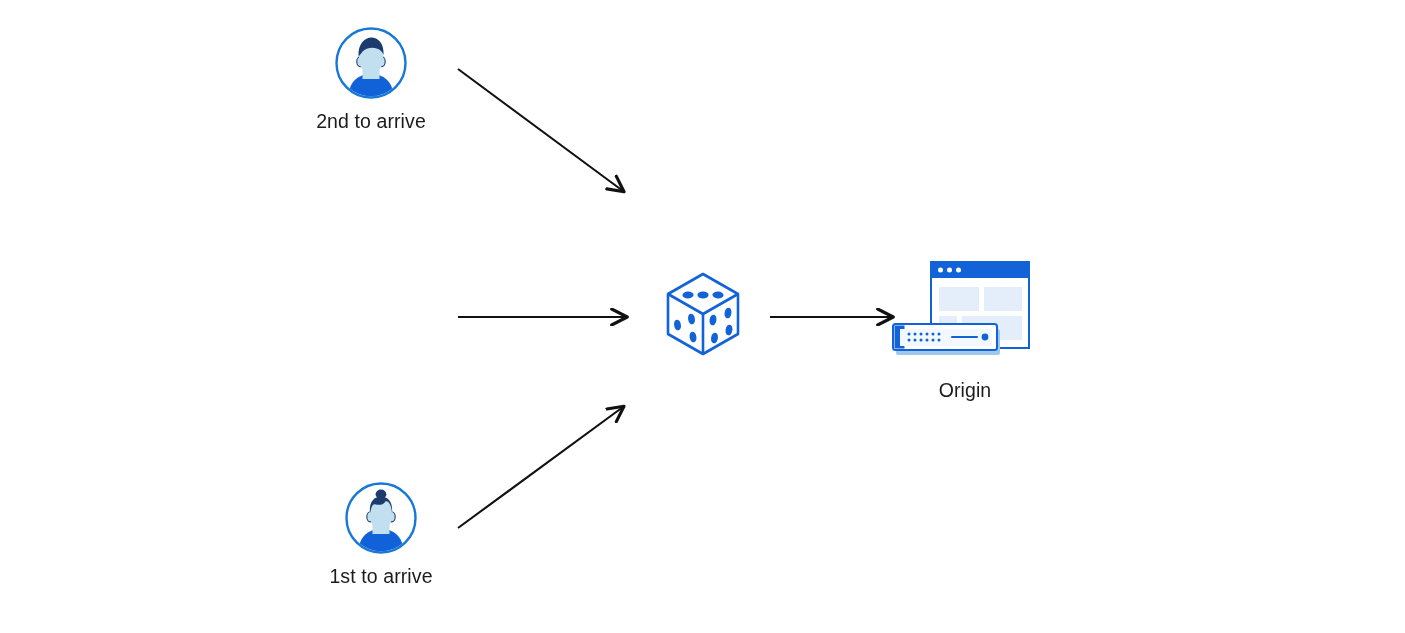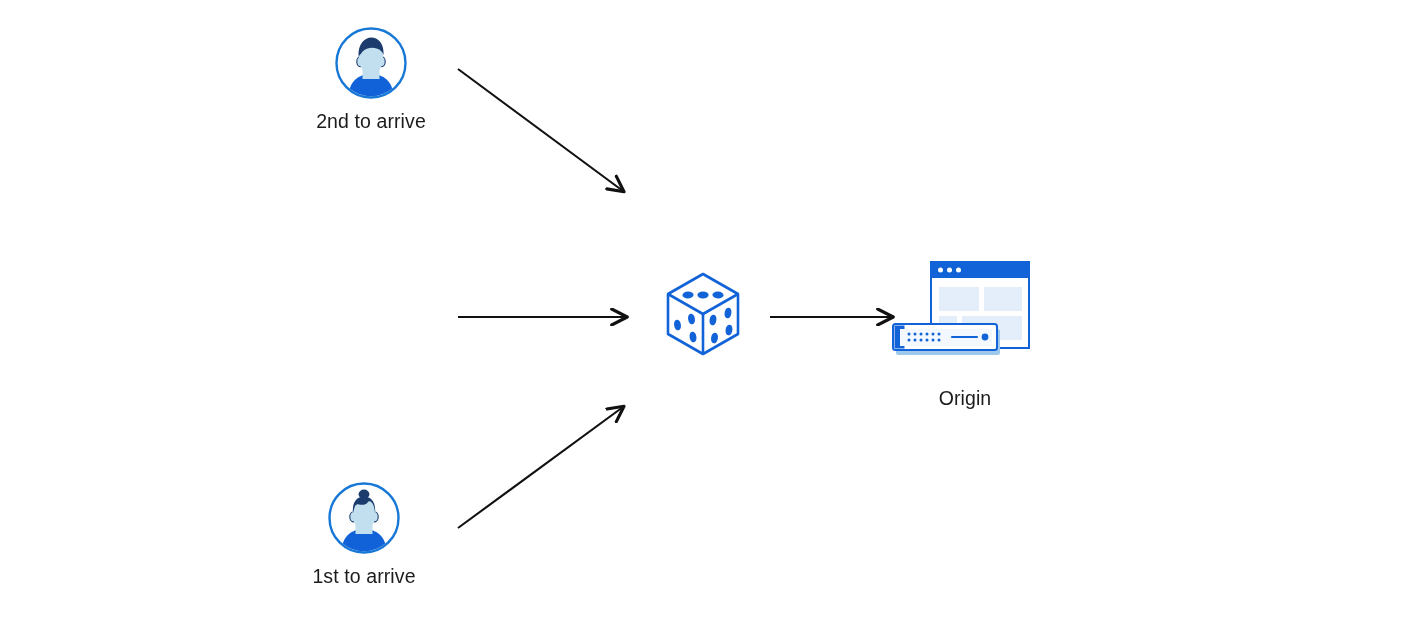--- a/index.html
+++ b/index.html
@@ -88,21 +88,21 @@
           <ellipse cx="47.6" cy="35.6" rx="3.6" ry="5.1" fill="#c2dff0" stroke="#1d3c6e" stroke-width="1.1"></ellipse>
           <path d="M25 30 C25 18.5 31.5 13 37 13 C42.5 13 49 18.5 49 30 C49 41.5 44.5 48 37 48 C29.5 48 25 41.5 25 30 Z" fill="#c2dff0"></path>
           <path d="M24.6 30.5 C23.6 18 31 11.4 37.2 11.4 C44 11.4 50.2 17 49.6 29.2 C48.6 26 46.6 23.6 42.6 22.4 C38 21 31.4 22.2 28.6 25.6 C26.6 28 25.8 29.6 24.6 30.5 Z" fill="#1d3c6e"></path>
         </g>
       </svg>
     </div>
     <div class="node-label">2nd to arrive</div>
   </div>
 
 
-  <div class="node avatar-node" style="left:284px; top:481px;">
+  <div class="node avatar-node" style="left:301px; top:481px;">
     <div class="avatar-wrap">
       <svg width="74" height="74" viewBox="0 0 74 74">
         <circle cx="37" cy="37" r="34.5" fill="#ffffff" stroke="#1878d6" stroke-width="2.4"></circle>
         <clipPath id="clip1st">
             <circle cx="37" cy="37" r="33.3"></circle>
           </clipPath>
         <g clip-path="url(#clip1st)">
           <path d="M14 74 C14 56 24 48 37 48 C50 48 60 56 60 74 Z" fill="#1162d8"></path>
           <path d="M28.5 43 L28.5 53 L45.5 53 L45.5 43 Z" fill="#c2dff0"></path>
           <path d="M28.5 43 C31 49 43 49 45.5 43 L45.5 39 L28.5 39 Z" fill="#a9cfe6"></path>
@@ -172,16 +172,16 @@
             <circle cx="56" cy="82" r="1.5"></circle>
               <circle cx="62" cy="82" r="1.5"></circle>
             <circle cx="68" cy="82" r="1.5"></circle>
               <circle cx="74" cy="82" r="1.5"></circle>
           </g>
           <line x1="87" y1="79" x2="112" y2="79" stroke="#1263d8" stroke-width="2.2" stroke-linecap="round"></line>
           <circle cx="120" cy="79" r="3.4" fill="#1263d8"></circle>
         </g>
       </svg>
     </div>
-    <div class="node-label" style="margin-top:28px;">Origin</div>
+    <div class="node-label" style="margin-top:20px;">Origin</div>
   </div>
 
 </div>
 
 </body></html>

